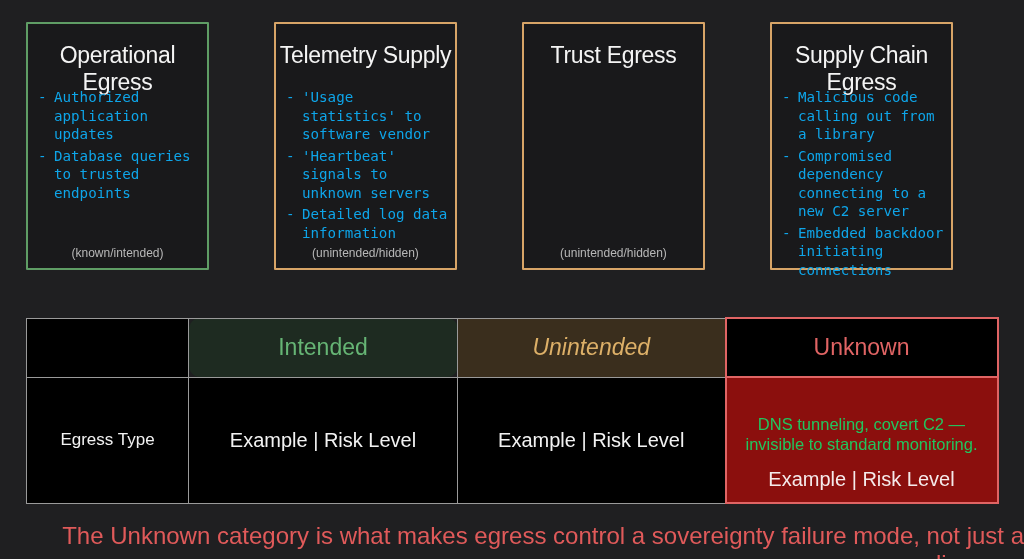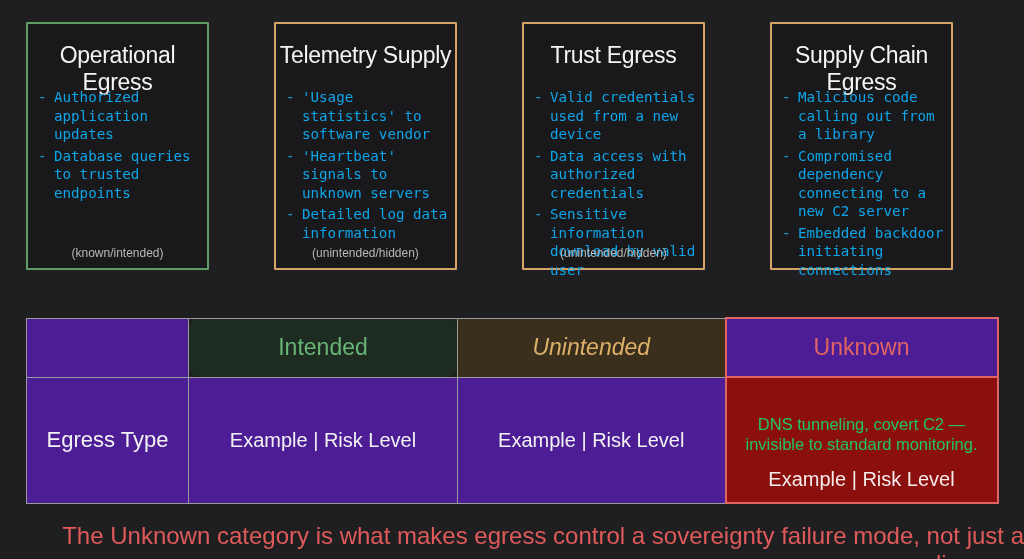--- a/index.html
+++ b/index.html
@@ -34,21 +34,21 @@
   .card .foot {
     position: absolute; bottom: 8px; left: 0; right: 0;
     text-align: center; font-size: 12px; color: #b8b8b8;
   }
   table.matrix {
     position: absolute; top: 317px; left: 26px;
     border-collapse: collapse; table-layout: fixed;
   }
   table.matrix td {
     border: 1.5px solid #9a9a9a; text-align: center; vertical-align: middle;
-    background: #4c1d95; padding: 0;
+    background: #000000; padding: 0;
   }
   .hdr td { height: 57px; font-size: 23px; }
   .body-row td { height: 124px; font-size: 20px; }
   .c-intended { background: #1e2b21 !important; color: #66b575; border-radius: 11px; }
   .c-unintended { background: #3a2e1d !important; color: #ddb068; font-style: italic; }
   .c-unknown { color: #e06464; border: 2px solid #e06464 !important; }
   .c-unknown-body { background: #8b0f0d !important; border: 2px solid #e06464 !important; }
   .unk-desc { font-size: 16.5px; line-height: 20px; color: #22c55e; margin-top: 24px; }
   .unk-ex { margin-top: 14px; font-size: 20px; color: #f5eaea; }
   .footer-note {
@@ -72,25 +72,20 @@
     <h2>Telemetry Supply</h2>
     <ul>
       <li>'Usage statistics' to software vendor</li>
       <li>'Heartbeat' signals to unknown servers</li>
       <li>Detailed log data information</li>
     </ul>
     <div class="foot">(unintended/hidden)</div>
   </div>
   <div class="card" style="left:496px;border-color:#d7a467">
     <h2>Trust Egress</h2>
-    <ul>
-      <li>Valid credentials used from a new device</li>
-      <li>Data access with authorized credentials</li>
-      <li>Sensitive information download by valid user</li>
-    </ul>
     <div class="foot">(unintended/hidden)</div>
   </div>
   <div class="card" style="left:744px;border-color:#d7a467">
     <h2>Supply Chain Egress</h2>
     <ul>
       <li>Malicious code calling out from a library</li>
       <li>Compromised dependency connecting to a new C2 server</li>
       <li>Embedded backdoor initiating connections</li>
     </ul>
   </div>
@@ -104,21 +99,21 @@
       <col style="width:272px">
     </colgroup>
   <tbody>
       <tr class="hdr">
     <td></td>
     <td class="c-intended">Intended</td>
     <td class="c-unintended">Unintended</td>
     <td class="c-unknown">Unknown</td>
   </tr>
   <tr class="body-row">
-    <td style="font-size:22px">Egress Type</td>
+    <td style="font-size:17px">Egress Type</td>
     <td>Example | Risk Level</td>
     <td>Example | Risk Level</td>
     <td class="c-unknown-body">
       <div class="unk-desc">
         <div>DNS tunneling, covert C2 —</div>
         <div>invisible to standard monitoring.</div>
       </div>
       <div class="unk-ex">Example | Risk Level</div>
     </td>
   </tr>

